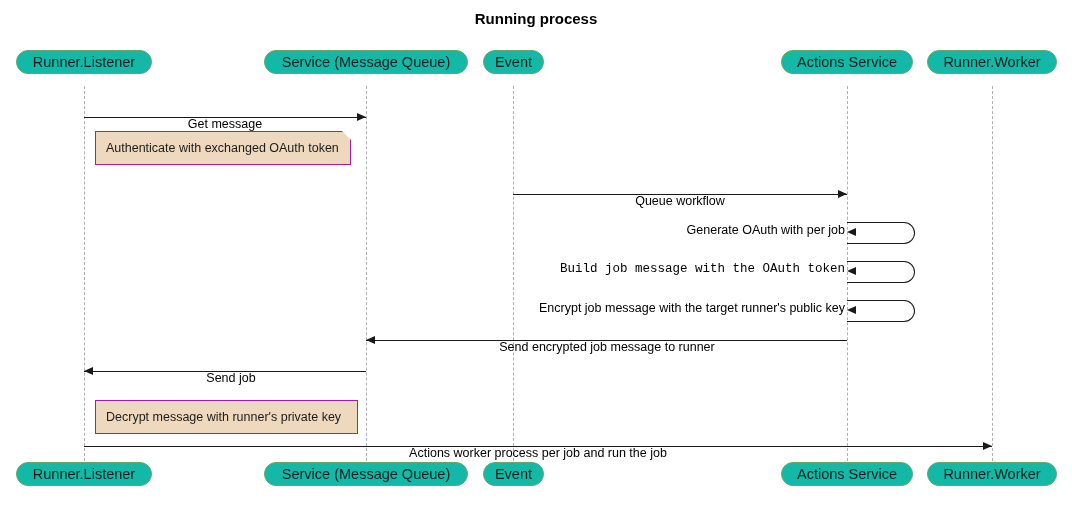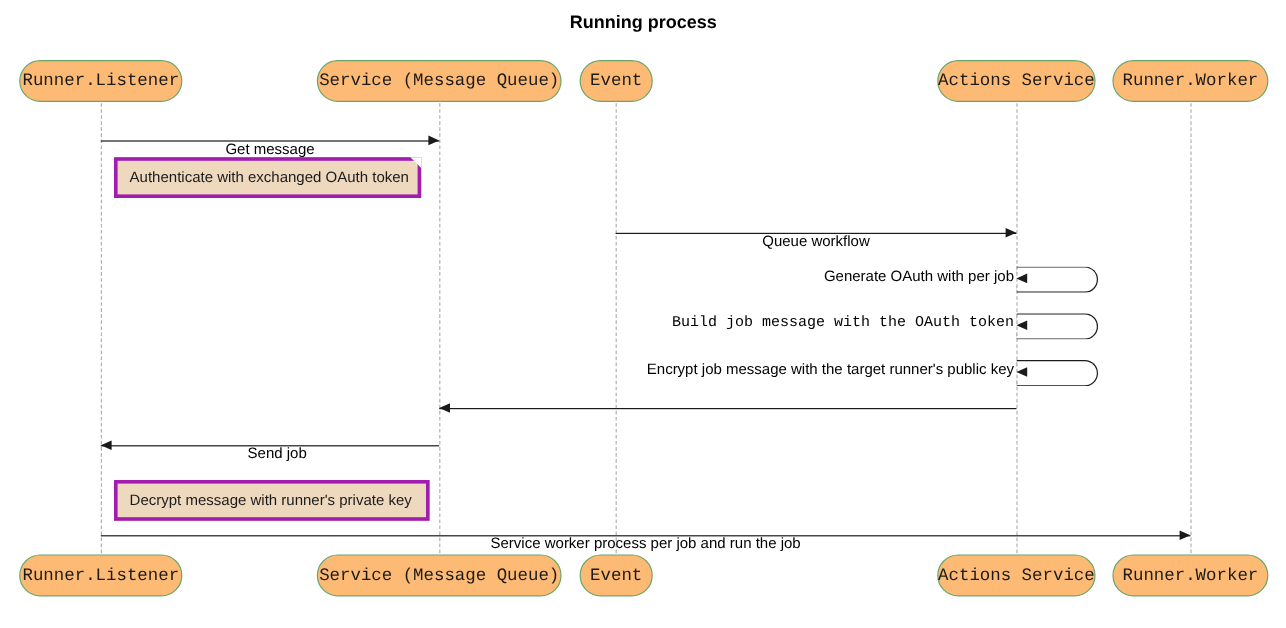--- a/index.html
+++ b/index.html
@@ -23,32 +23,31 @@
     top: 10px;
     width: 1072px;
     text-align: center;
     font-size: 15px;
     font-weight: bold;
     color: #000000;
   }
   .actor-box {
     position: absolute;
     box-sizing: border-box;
-    height: 35px;
-    background: #fdba74;
+    height: 24px;
+    background: #14b8a6;
     border: 1px solid #6aa66a;
     border-radius: 18px;
     color: #1b1b1b;
     font-size: 14.5px;
     display: flex;
     align-items: center;
     justify-content: center;
     white-space: nowrap;
     padding: 0 10px;
-    font-family: Liberation Mono, monospace;
   }
   .lifeline {
     position: absolute;
     width: 0;
     border-left: 1px dashed #b0b0b0;
   }
   .msg-line {
     position: absolute;
     height: 0;
     border-top: 1px solid #1a1a1a;
@@ -73,21 +72,21 @@
     font-size: 12.5px;
     color: #000000;
     white-space: nowrap;
     text-align: center;
     margin-top: 14px;
   }
   .note-box {
     position: absolute;
     box-sizing: border-box;
     background: #eed9bf;
-    border: 3px solid #a21caf;
+    border: 1px solid #a21caf;
     color: #1b1b1b;
     font-size: 12.5px;
     display: flex;
     align-items: center;
     padding: 0 10px;
     white-space: nowrap;
   }
   .note-fold {
     position: absolute;
     width: 0;
@@ -145,27 +144,28 @@
   <div class="arrow-head arrow-left" style="left:847px; top:228px;"></div>
 
   <div class="msg-label" style="left:540px; top:248px; width:305px; text-align:right;font-family:Liberation Mono, monospace;">Build job message with the OAuth token</div>
   <div class="self-loop" style="left:847px; top:261px; width:68px; height:22px;"></div>
   <div class="arrow-head arrow-left" style="left:847px; top:267px;"></div>
 
   <div class="msg-label" style="left:500px; top:287px; width:345px; text-align:right;">Encrypt job message with the target runner's public key</div>
   <div class="self-loop" style="left:847px; top:300px; width:68px; height:22px;"></div>
   <div class="arrow-head arrow-left" style="left:847px; top:306px;"></div>
 
+  <div class="msg-label" style="left:380px; top:326px; width:454px;">Send encrypted job message to runner</div>
   <div class="msg-line" style="left:366px; top:340px; width:481px;"></div>
   <div class="arrow-head arrow-left" style="left:366px; top:336px;"></div>
 
   <div class="msg-label" style="left:110px; top:357px; width:242px;">Send job</div>
   <div class="msg-line" style="left:84px; top:371px; width:282px;"></div>
   <div class="arrow-head arrow-left" style="left:84px; top:367px;"></div>
 
   <div class="note-box" style="left:95px; top:400px; width:263px; height:34px;">Decrypt message with runner's private key</div>
   <div class="note-fold" style="left:349px; top:384px;"></div>
 
-  <div class="msg-label" style="left:104px; top:432px; width:868px;">Service worker process per job and run the job</div>
+  <div class="msg-label" style="left:104px; top:432px; width:868px;">Actions worker process per job and run the job</div>
   <div class="msg-line" style="left:84px; top:446px; width:908px;"></div>
   <div class="arrow-head arrow-right" style="left:983px; top:442px;"></div>
 
 </div>
 
 </body></html>

